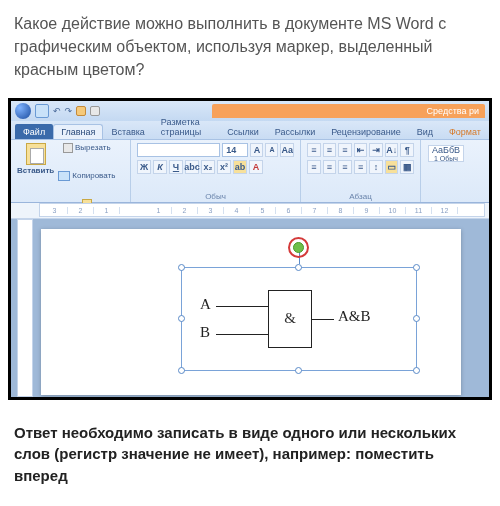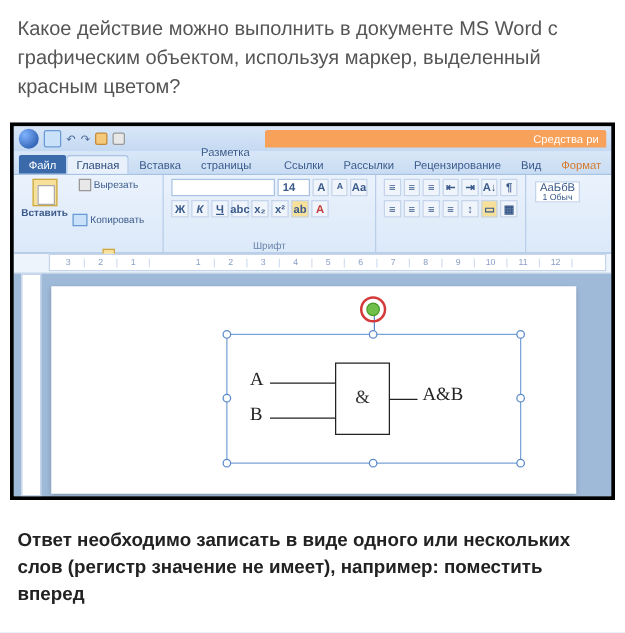--- a/index.html
+++ b/index.html
@@ -273,21 +273,21 @@
           <span class="tiny-btn">Ж</span>
           <span class="tiny-btn" style="font-style:italic">К</span>
           <span class="tiny-btn" style="text-decoration:underline">Ч</span>
           <span class="tiny-btn">abc</span>
           <span class="tiny-btn">x₂</span>
           <span class="tiny-btn">x²</span>
           <span class="tiny-btn" style="background:#f7e09a">ab</span>
           <span class="tiny-btn colored">A</span>
         </div>
       </div>
-      <div class="group-label">Шрифт</div>
+      <div class="group-label">Oбыч</div>
     </div>
 
     <div class="ribbon-group" style="width:120px">
       <div class="para-controls">
         <div class="font-row">
           <span class="tiny-btn">≡</span>
           <span class="tiny-btn">≡</span>
           <span class="tiny-btn">≡</span>
           <span class="tiny-btn">⇤</span>
           <span class="tiny-btn">⇥</span>
@@ -297,20 +297,21 @@
         <div class="font-row">
           <span class="tiny-btn">≡</span>
           <span class="tiny-btn">≡</span>
           <span class="tiny-btn">≡</span>
           <span class="tiny-btn">≡</span>
           <span class="tiny-btn">↕</span>
           <span class="tiny-btn" style="background:#f7e09a">▭</span>
           <span class="tiny-btn">▦</span>
         </div>
       </div>
+      <div class="group-label">Абзац</div>
     </div>
 
     <div class="ribbon-group" style="width:50px;border-right:none">
       <div class="styles">
         <div class="style-box">
           <span>АаБбВ</span>
           <span style="font-size:7px">1 Oбыч</span>
         </div>
       </div>
     </div>

